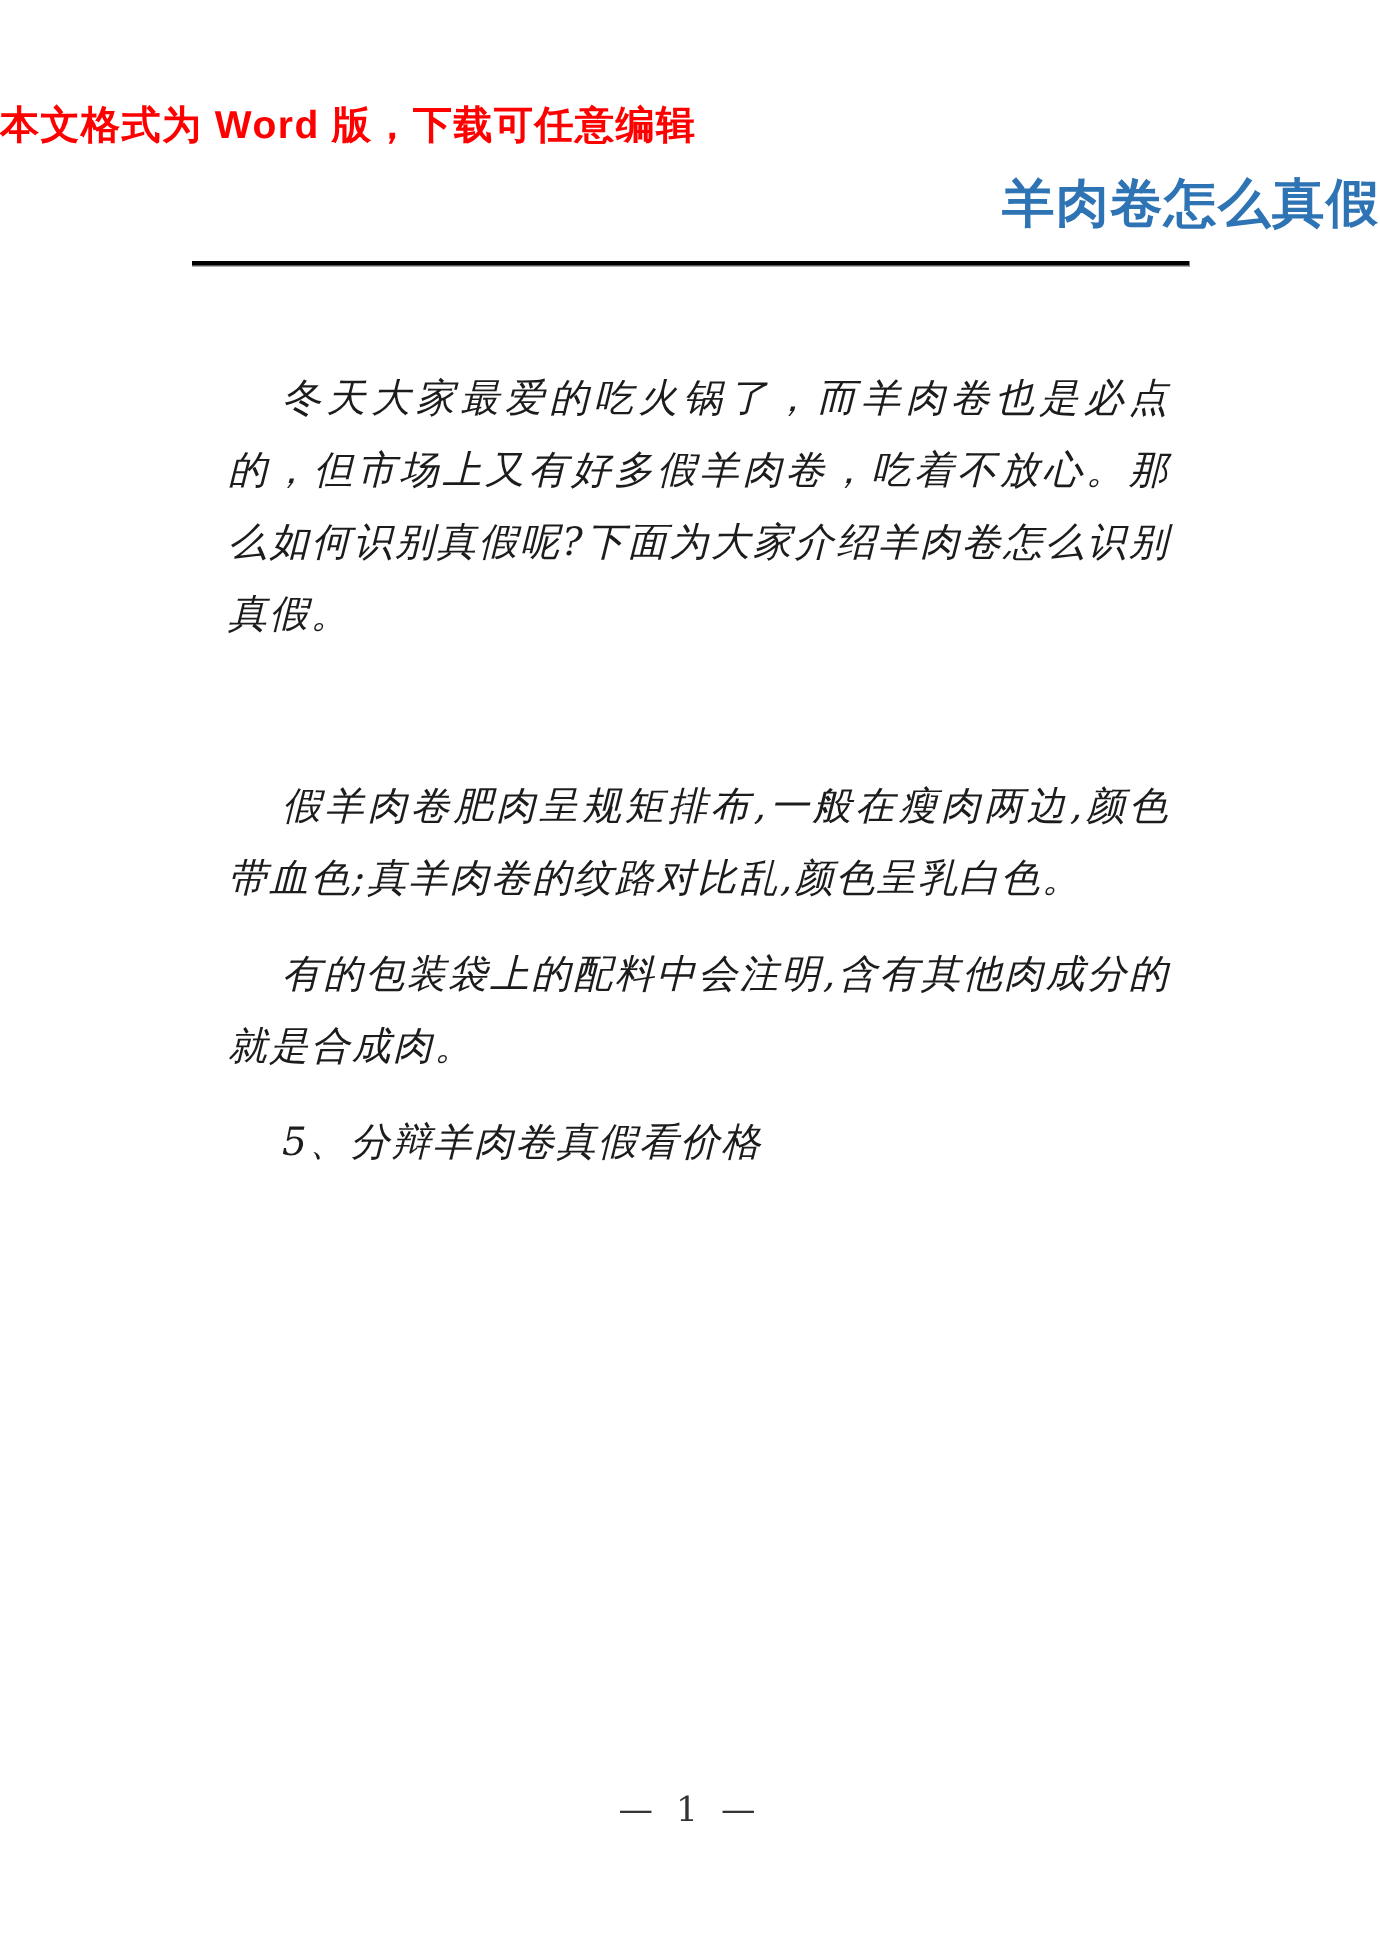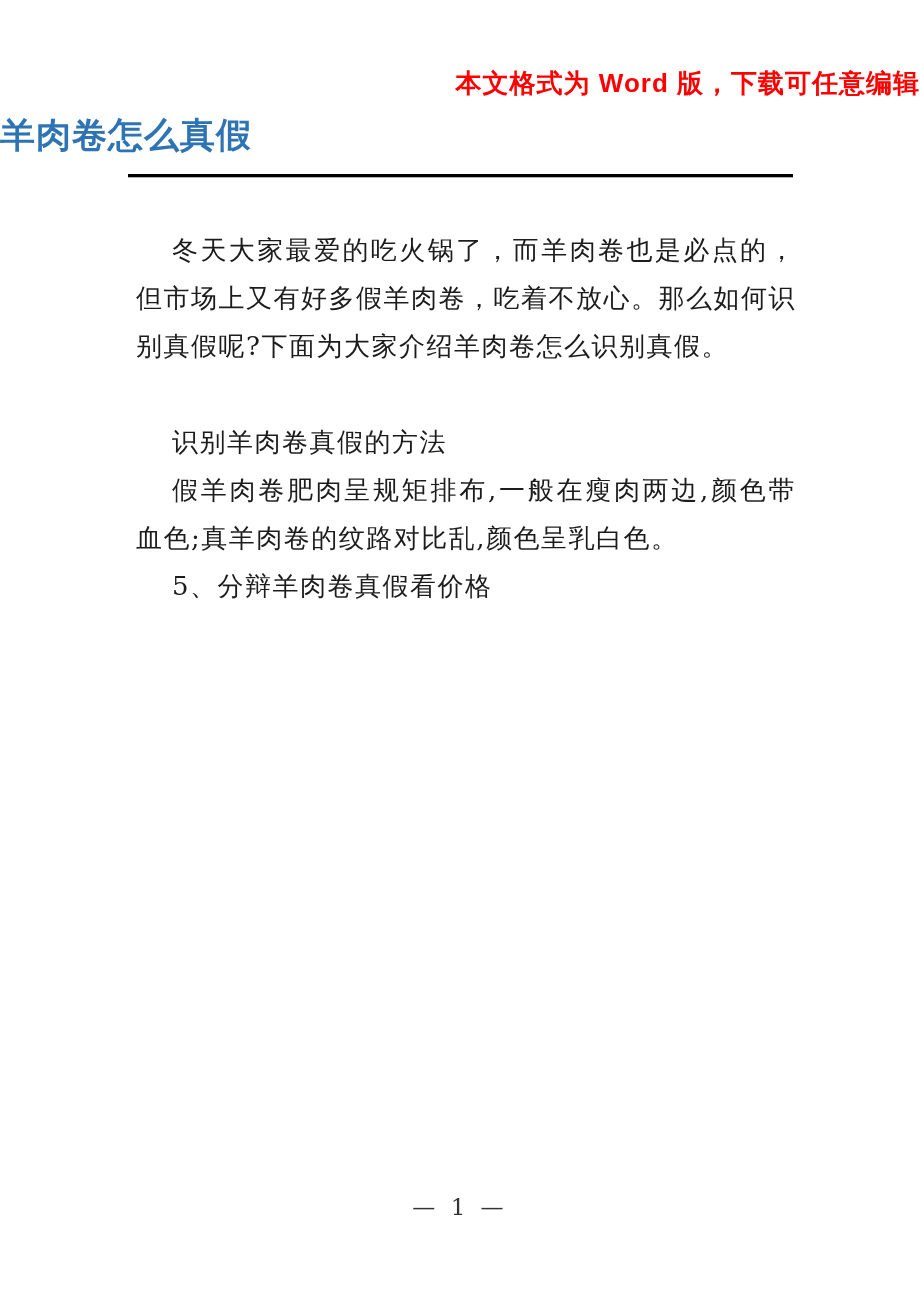--- a/index.html
+++ b/index.html
@@ -14,33 +14,33 @@
     height: 1302px;
     background: var(--page-bg, #ffffff);
     overflow: hidden;
     font-family: "DejaVu Serif", "Liberation Serif", serif;
   }
   .header-notice {
     position: absolute;
     top: 66px;
     left: 0;
     width: 920px;
-    text-align: right;
+    text-align: left;
     font-family: "Liberation Sans", "DejaVu Sans", sans-serif;
     font-weight: bold;
     font-size: 26px;
     letter-spacing: 1px;
     color: var(--notice-red, #ff0000);
   }
   .doc-title {
     position: absolute;
     top: 112px;
     left: 0;
     width: 920px;
-    text-align: left;
+    text-align: right;
     font-weight: bold;
     font-size: 35px;
     letter-spacing: 1px;
     color: var(--title-blue, #2e74b5);
   }
   .title-divider {
     position: absolute;
     top: 174px;
     left: 128px;
     width: 665px;
@@ -53,24 +53,25 @@
     top: 226px;
     left: 136px;
     width: 660px;
     font-size: 26px;
     line-height: 48px;
     letter-spacing: 1.5px;
     color: var(--text-color, #1c1c1c);
     text-align: justify;
   }
   .doc-body .para {
-    margin: 0;
+    margin: 16px;
     text-indent: 36px;
     text-align: justify;
     text-align-last: left;
+    font-style: italic;
   }
   .doc-body .para.blank {
     height: 48px;
     text-indent: 0;
   }
   .page-number {
     position: absolute;
     top: 1194px;
     left: 0;
     width: 920px;
@@ -87,20 +88,20 @@
 
   <div class="header-notice">本文格式为 Word 版，下载可任意编辑</div>
 
   <div class="doc-title">羊肉卷怎么真假</div>
 
   <div class="title-divider"></div>
 
   <div class="doc-body">
       <p class="para">冬天大家最爱的吃火锅了，而羊肉卷也是必点的，但市场上又有好多假羊肉卷，吃着不放心。那么如何识别真假呢?下面为大家介绍羊肉卷怎么识别真假。</p>
       <p class="para blank"></p>
-      <p class="para">识别羊肉卷真假的方法</p>
       <p class="para">假羊肉卷肥肉呈规矩排布,一般在瘦肉两边,颜色带血色;真羊肉卷的纹路对比乱,颜色呈乳白色。</p>
+      <p class="para">有的包装袋上的配料中会注明,含有其他肉成分的就是合成肉。</p>
       <p class="para">5、分辩羊肉卷真假看价格</p>
     </div>
 
   <div class="page-number">— 1 —</div>
 
 </div>
 
 </body></html>

